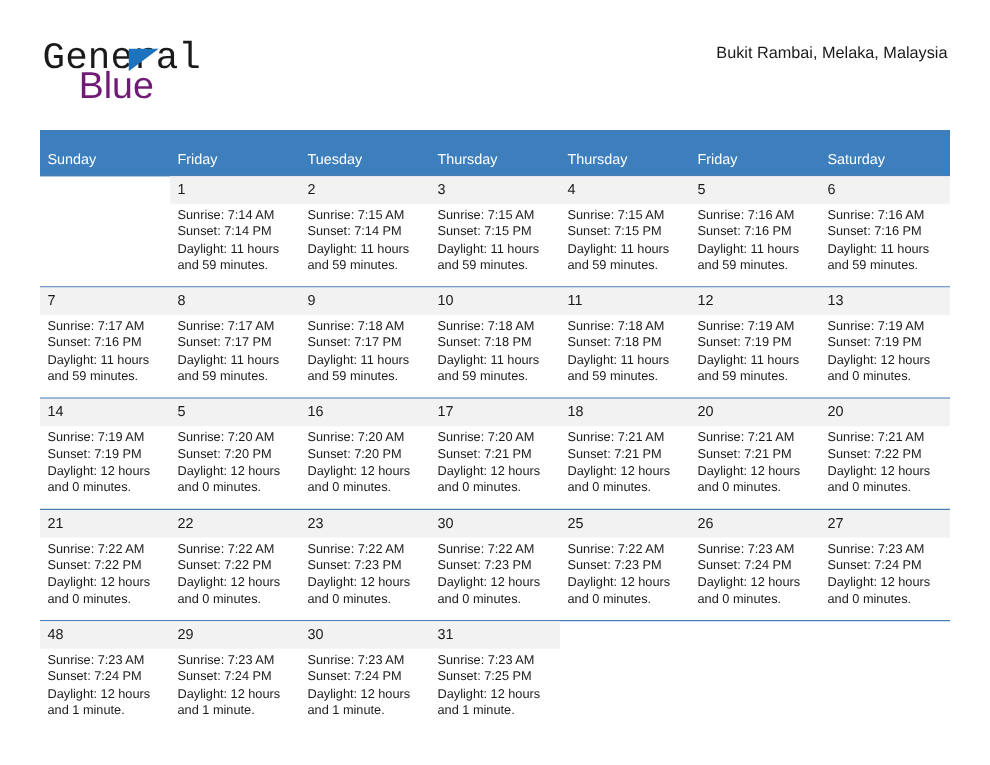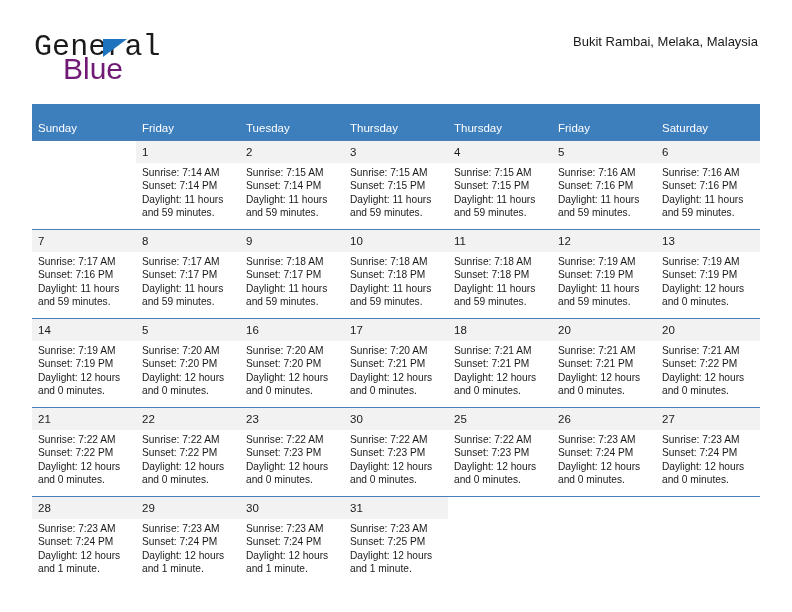--- a/index.html
+++ b/index.html
@@ -392,21 +392,21 @@
             <span class="daynum">27</span>
             <div class="info">
               <div>Sunrise: 7:23 AM</div>
               <div>Sunset: 7:24 PM</div>
               <div class="dl">Daylight: 12 hours and 0 minutes.</div>
             </div>
           </td>
         </tr>
         <tr class="week">
           <td class="">
-            <span class="daynum">28</span>
+            <span class="daynum">48</span>
             <div class="info">
               <div>Sunrise: 7:23 AM</div>
               <div>Sunset: 7:24 PM</div>
               <div class="dl">Daylight: 12 hours and 1 minute.</div>
             </div>
           </td>
           <td class="">
             <span class="daynum">29</span>
             <div class="info">
               <div>Sunrise: 7:23 AM</div>

